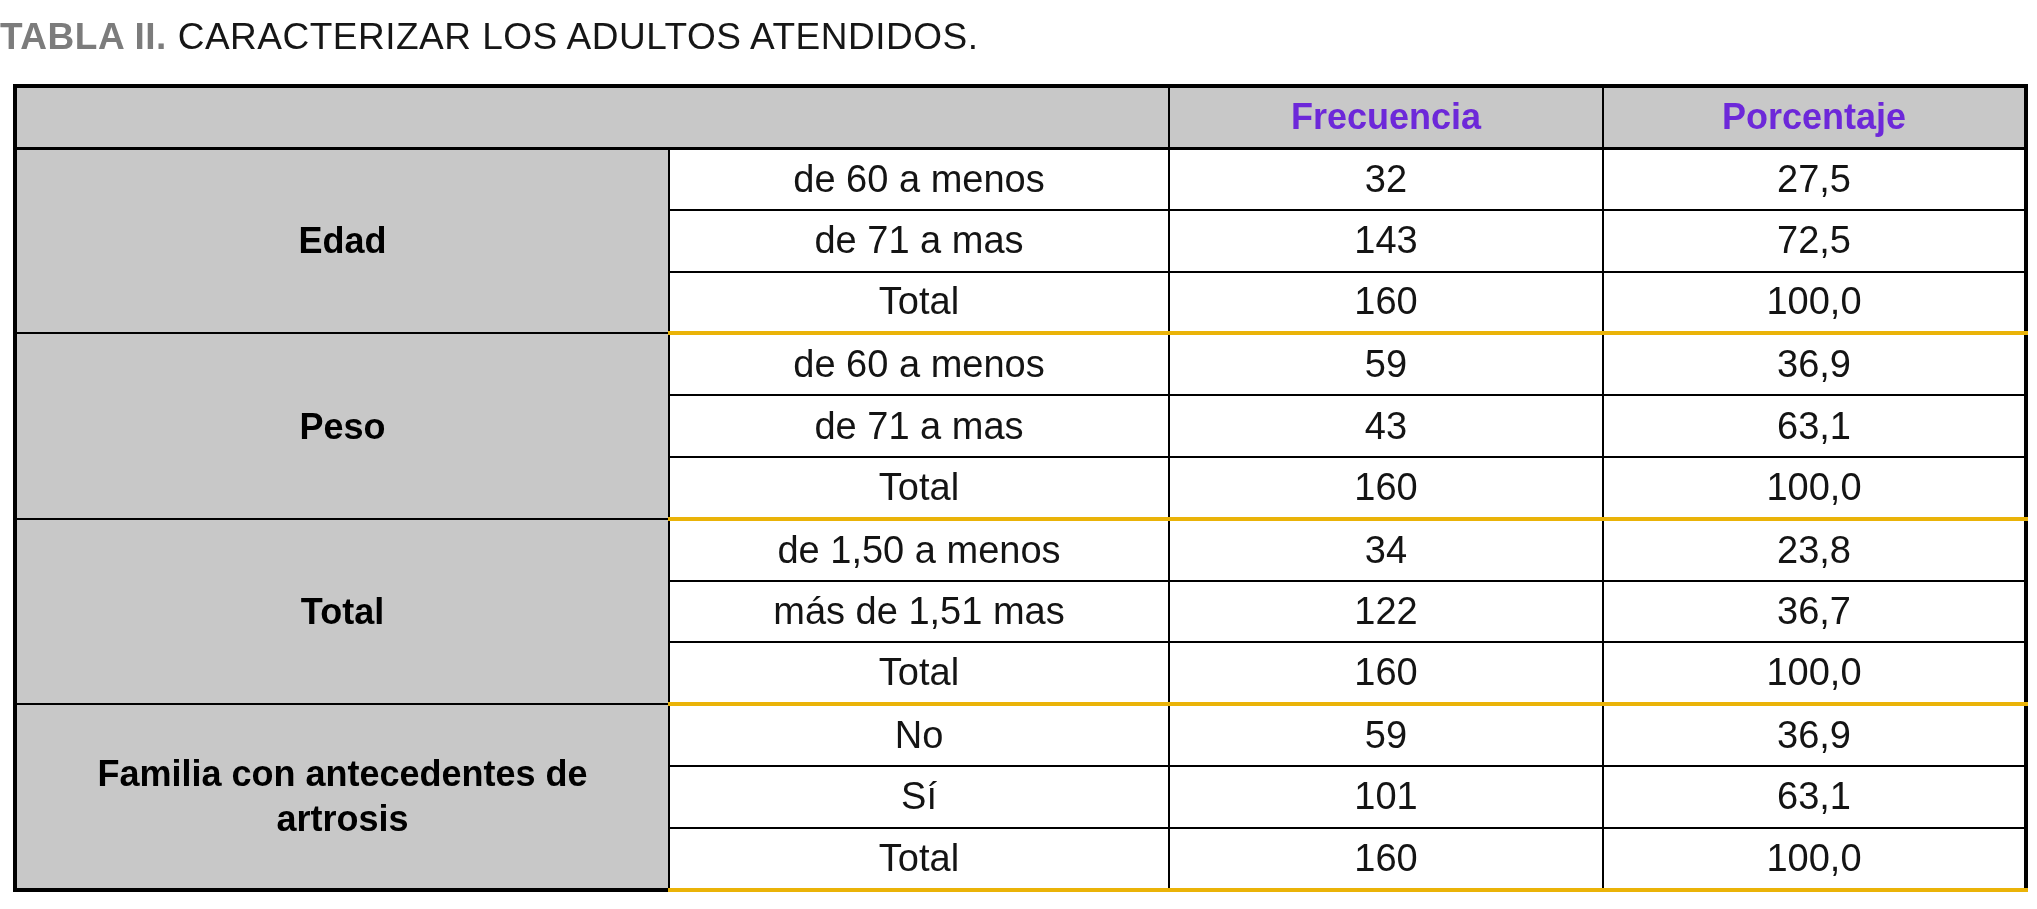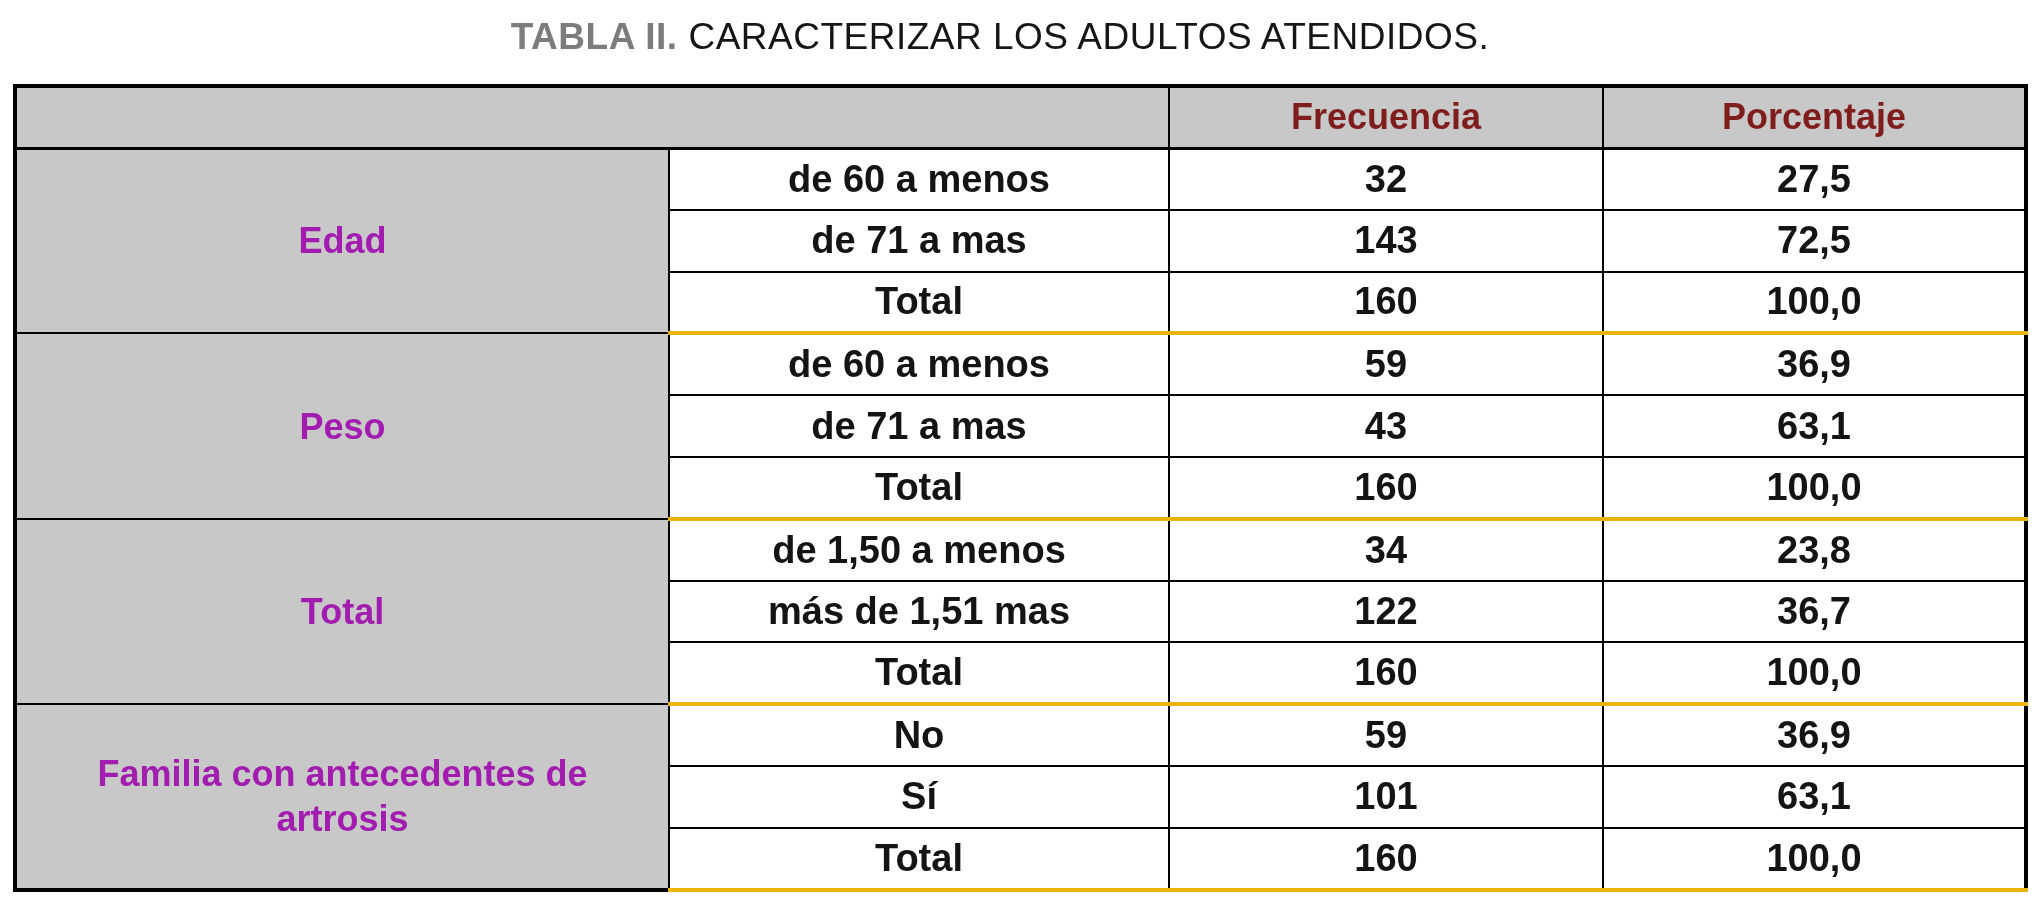--- a/index.html
+++ b/index.html
@@ -13,23 +13,23 @@
     position: relative;
   }
   .page {
     position: absolute;
     inset: 0;
     background: #ffffff;
   }
   .title {
     position: absolute;
     top: 16px;
-    left: 16px;
+    left: 0;
     width: 1968px;
-    text-align: center;
+    text-align: left;
     font-size: 37px;
     letter-spacing: 0.5px;
     white-space: nowrap;
   }
   .title .title-label {
     color: #7c7c7c;
     font-weight: bold;
   }
   .title .title-text {
     color: #161616;
@@ -55,37 +55,37 @@
     vertical-align: middle;
     padding: 0;
     overflow: hidden;
   }
   thead tr { height: 62px; }
   tbody tr { height: 61.8px; }
   thead th {
     background: #c8c8c8;
     font-weight: bold;
     font-size: 36px;
-    color: #7f1d1d;
+    color: #6d28d9;
     border-bottom: 3px solid #000000;
   }
   td.group-cell {
     background: #c8c8c8;
     font-weight: bold;
     font-size: 36px;
-    color: #a21caf;
+    color: #000000;
     line-height: 1.25;
   }
   td.group-cell .group-wrap {
     max-width: 510px;
     margin: 0 auto;
   }
   td.sub-cell, td.num-cell {
     font-size: 38px;
-    font-weight: bold;
+    font-weight: normal;
     color: #141414;
     background: #ffffff;
   }
   tr.group-end td {
     border-bottom: 4px solid #eab308;
   }
 </style>
 </head>
 <body>
 

